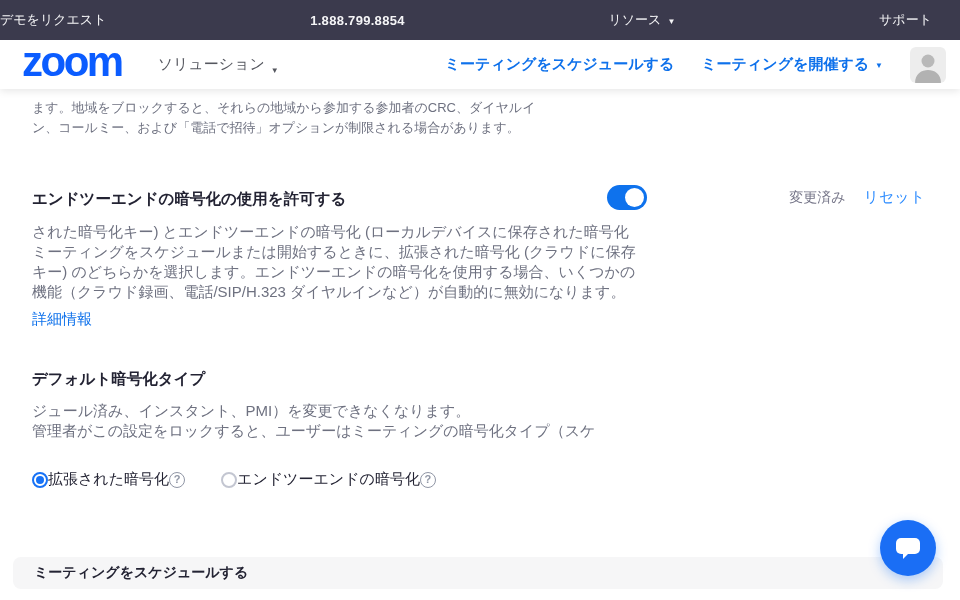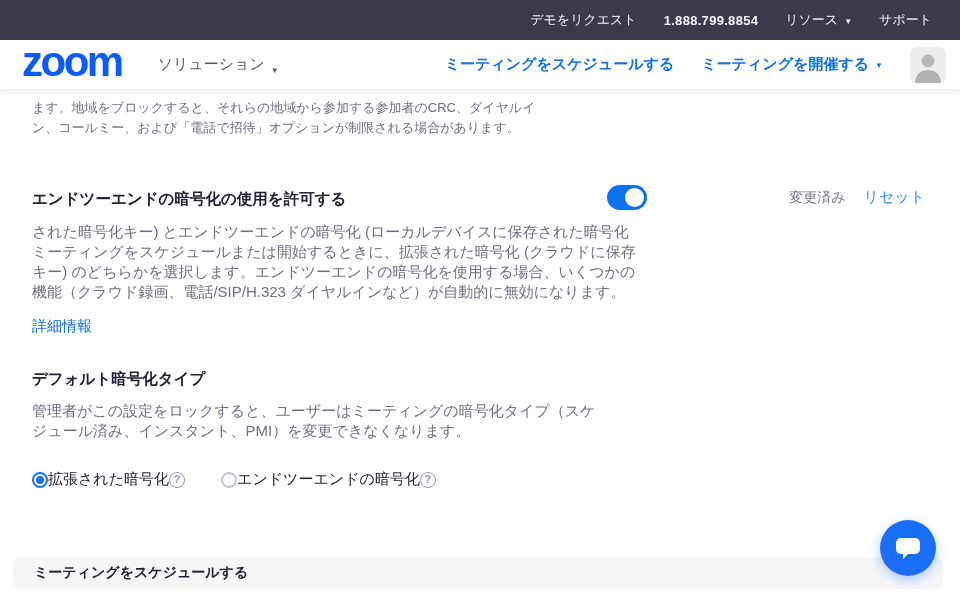--- a/index.html
+++ b/index.html
@@ -5,21 +5,21 @@
   * { margin:0; padding:0; box-sizing:border-box; }
   html,body { width:960px; height:600px; overflow:hidden; }
   .page {
     position:relative; width:960px; height:600px; background:#fff;
     font-family:"Liberation Sans","DejaVu Sans",sans-serif; overflow:hidden;
   }
 
   
   .topbar {
     position:absolute; top:0; left:0; right:0; height:40px; background:#3b3a4d;
-    display:flex; align-items:center; justify-content:flex-end; gap:27px;
+    display:flex; align-items:center; justify-content:space-between; gap:27px;
     padding-right:28px; z-index:30;
   }
   .topbar-link { color:#f5f5f7; font-size:13px; text-decoration:none; cursor:pointer; display:flex; align-items:center; }
   .topbar-phone { font-weight:bold; letter-spacing:.3px; }
   .caret { font-size:8px; margin-left:6px; transform:translateY(1px); }
 
   
   .header {
     position:absolute; top:40px; left:0; right:0; height:49px; background:#fff;
     display:flex; align-items:center; z-index:20;
@@ -51,21 +51,21 @@
     position:absolute; left:607px; top:185px; width:40px; height:25px;
     border-radius:13px; background:#0e72ed; cursor:pointer; z-index:1;
   }
   .toggle-knob { position:absolute; top:3px; right:3px; width:19px; height:19px; border-radius:50%; background:#fff; }
 
   .status-row { position:absolute; top:188px; right:35px; display:flex; align-items:center; gap:18px; z-index:1; }
   .modified-label { color:#747487; font-size:14px; }
   .reset-link { color:#2d8cff; font-size:15px; cursor:pointer; }
 
   .e2e-desc { position:absolute; top:222px; left:32px; color:#6e7180; font-size:15px; line-height:20px; z-index:1; }
-  .learn-more { color:#0e71eb; cursor:pointer; display:inline-block; margin-top:14px; }
+  .learn-more { color:#0e71eb; cursor:pointer; display:inline-block; margin-top:7px; }
 
   .default-desc { position:absolute; top:401px; left:32px; color:#6e7180; font-size:15px; line-height:20px; z-index:1; }
 
   .radio-row { position:absolute; top:470px; left:32px; display:flex; align-items:center; z-index:1; }
   .radio-option { display:flex; align-items:center; cursor:pointer; }
   .radio-option + .radio-option { margin-left:36px; }
   .radio-circle { width:16px; height:16px; border-radius:50%; background:#fff; display:flex; align-items:center; justify-content:center; }
   .radio-circle.selected { border:2px solid #1772f6; }
   .radio-circle.selected::after { content:""; width:8px; height:8px; border-radius:50%; background:#1772f6; }
   .radio-circle.unselected { border:2px solid #c3c6d1; }
@@ -147,22 +147,22 @@
     <div class="content-line">された暗号化キー) とエンドツーエンドの暗号化 (ローカルデバイスに保存された暗号化</div>
     <div class="content-line">ミーティングをスケジュールまたは開始するときに、拡張された暗号化 (クラウドに保存</div>
     <div class="content-line">キー) のどちらかを選択します。エンドツーエンドの暗号化を使用する場合、いくつかの</div>
     <div class="content-line">機能（クラウド録画、電話/SIP/H.323 ダイヤルインなど）が自動的に無効になります。</div>
     <span class="learn-more">詳細情報</span>
   </div>
 
   <div class="section-title" id="default-title">デフォルト暗号化タイプ</div>
 
   <div class="default-desc">
+    <div class="content-line">ジュール済み、インスタント、PMI）を変更できなくなります。</div>
     <div class="content-line">管理者がこの設定をロックすると、ユーザーはミーティングの暗号化タイプ（スケ</div>
-    <div class="content-line">ジュール済み、インスタント、PMI）を変更できなくなります。</div>
   </div>
 
   <div class="radio-row">
     <div class="radio-option">
       <span class="radio-circle selected"></span>
       <span class="radio-label">拡張された暗号化</span>
       <span class="help-icon">?</span>
     </div>
     <div class="radio-option">
       <span class="radio-circle unselected"></span>

